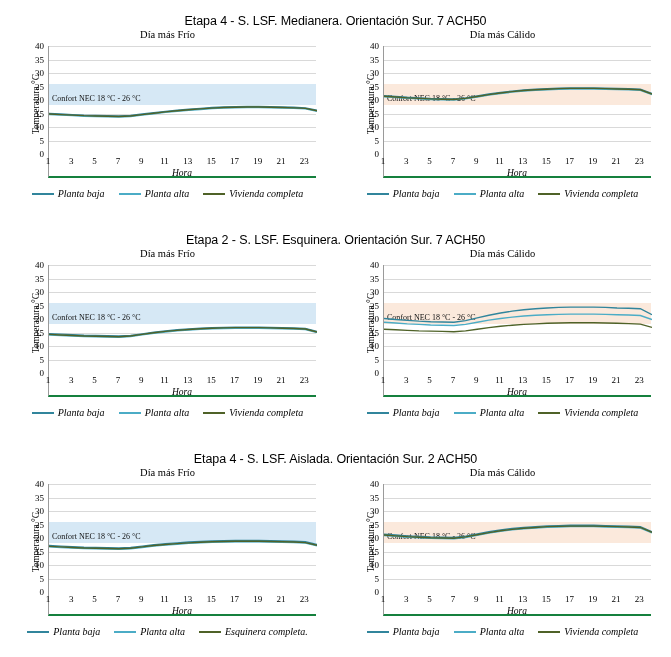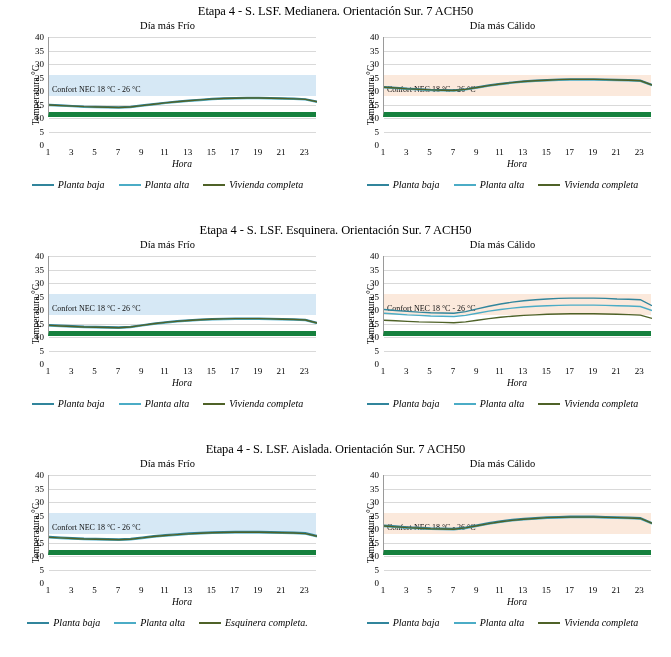--- a/index.html
+++ b/index.html
@@ -9,22 +9,22 @@
     color:#000;
     overflow:hidden;
   }
   .page{width:671px;height:657px;position:relative;}
 
   .block{width:671px;height:219px;position:relative;}
 
   .block-title{
     text-align:center;
     font-size:12.5px;
-    font-family:Liberation Serif, serif;
-    padding-top:4px;
+    font-family:Liberation Sans, sans-serif;
+    padding-top:14px;
     letter-spacing:-0.1px;
   }
 
   .panels{display:flex;flex-direction:row;}
   .panel{width:335px;position:relative;}
 
   .panel-sub{
     text-align:center;
     font-size:10.5px;
     margin-top:1px;
@@ -49,23 +49,23 @@
   .ytick{
     position:absolute;right:0;
     font-size:9px;
     transform:translateY(-50%);
     line-height:9px;
   }
 
   .axisarea{
     position:absolute;
     left:48px;top:6px;
-    width:268px;height:80px;
+    width:268px;height:132px;
     border-left:1px solid #9a9a9a;
-    border-bottom:5px solid #15803d;
+    border-bottom:2px solid #15803d;
     box-sizing:border-box;
   }
   .grid-line{
     position:absolute;left:0;right:0;height:1px;background:#d9d9d9;
   }
   .comfort-band{
     position:absolute;left:0;right:0;
   }
   .bandlabel{
     position:absolute;
@@ -238,21 +238,21 @@
             </div>
             <div class="item">
               <span class="swatch" style="border-top-color: rgb(79, 98, 40);"></span>
               <span>Vivienda completa</span>
             </div>
           </div>
         </div>
       </div>
     </div>
     <div class="block">
-      <div class="block-title">Etapa 4 - S. LSF. Esquinera. Orientación Sur. 7 ACH50</div>
+      <div class="block-title">Etapa 2 - S. LSF. Esquinera. Orientación Sur. 7 ACH50</div>
       <div class="panels">
         <div class="panel">
           <div class="panel-sub">Día más Frío</div>
           <div class="plotwrap">
             <div class="ylabel">Temperatura °C</div>
             <div class="yticks">
               <div class="ytick" style="top: 108px;">0</div>
               <div class="ytick" style="top: 94.5px;">5</div>
               <div class="ytick" style="top: 81px;">10</div>
               <div class="ytick" style="top: 67.5px;">15</div>
@@ -375,21 +375,21 @@
             </div>
             <div class="item">
               <span class="swatch" style="border-top-color: rgb(79, 98, 40);"></span>
               <span>Vivienda completa</span>
             </div>
           </div>
         </div>
       </div>
     </div>
     <div class="block">
-      <div class="block-title">Etapa 4 - S. LSF. Aislada. Orientación Sur. 7 ACH50</div>
+      <div class="block-title">Etapa 4 - S. LSF. Aislada. Orientación Sur. 2 ACH50</div>
       <div class="panels">
         <div class="panel">
           <div class="panel-sub">Día más Frío</div>
           <div class="plotwrap">
             <div class="ylabel">Temperatura °C</div>
             <div class="yticks">
               <div class="ytick" style="top: 108px;">0</div>
               <div class="ytick" style="top: 94.5px;">5</div>
               <div class="ytick" style="top: 81px;">10</div>
               <div class="ytick" style="top: 67.5px;">15</div>

